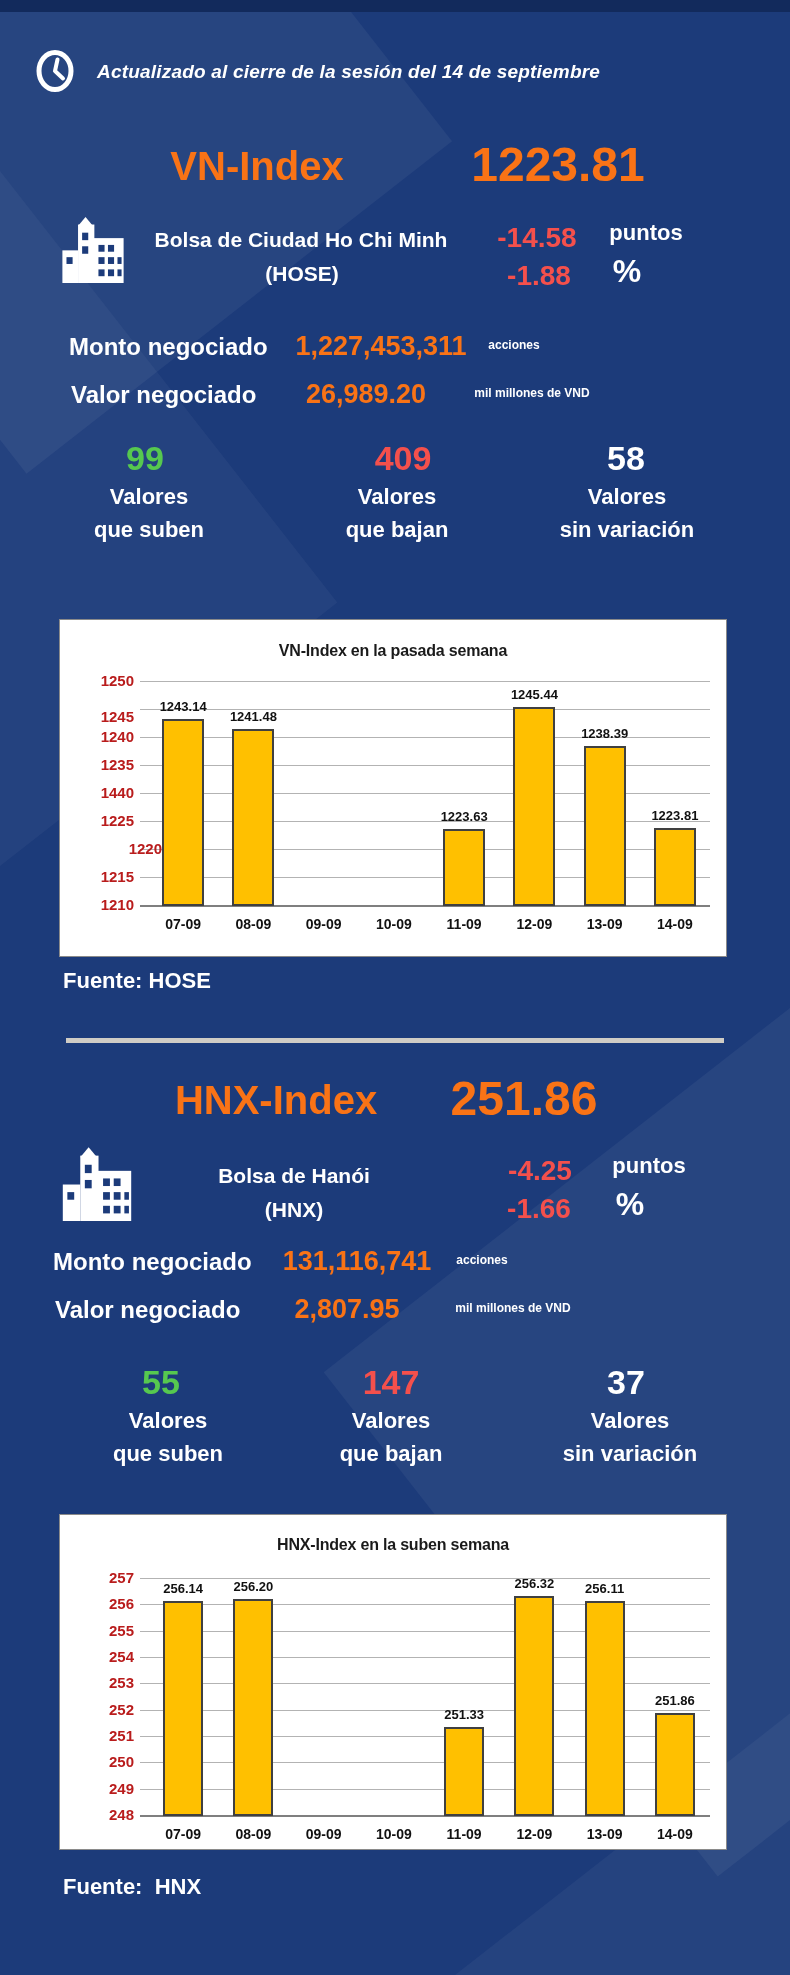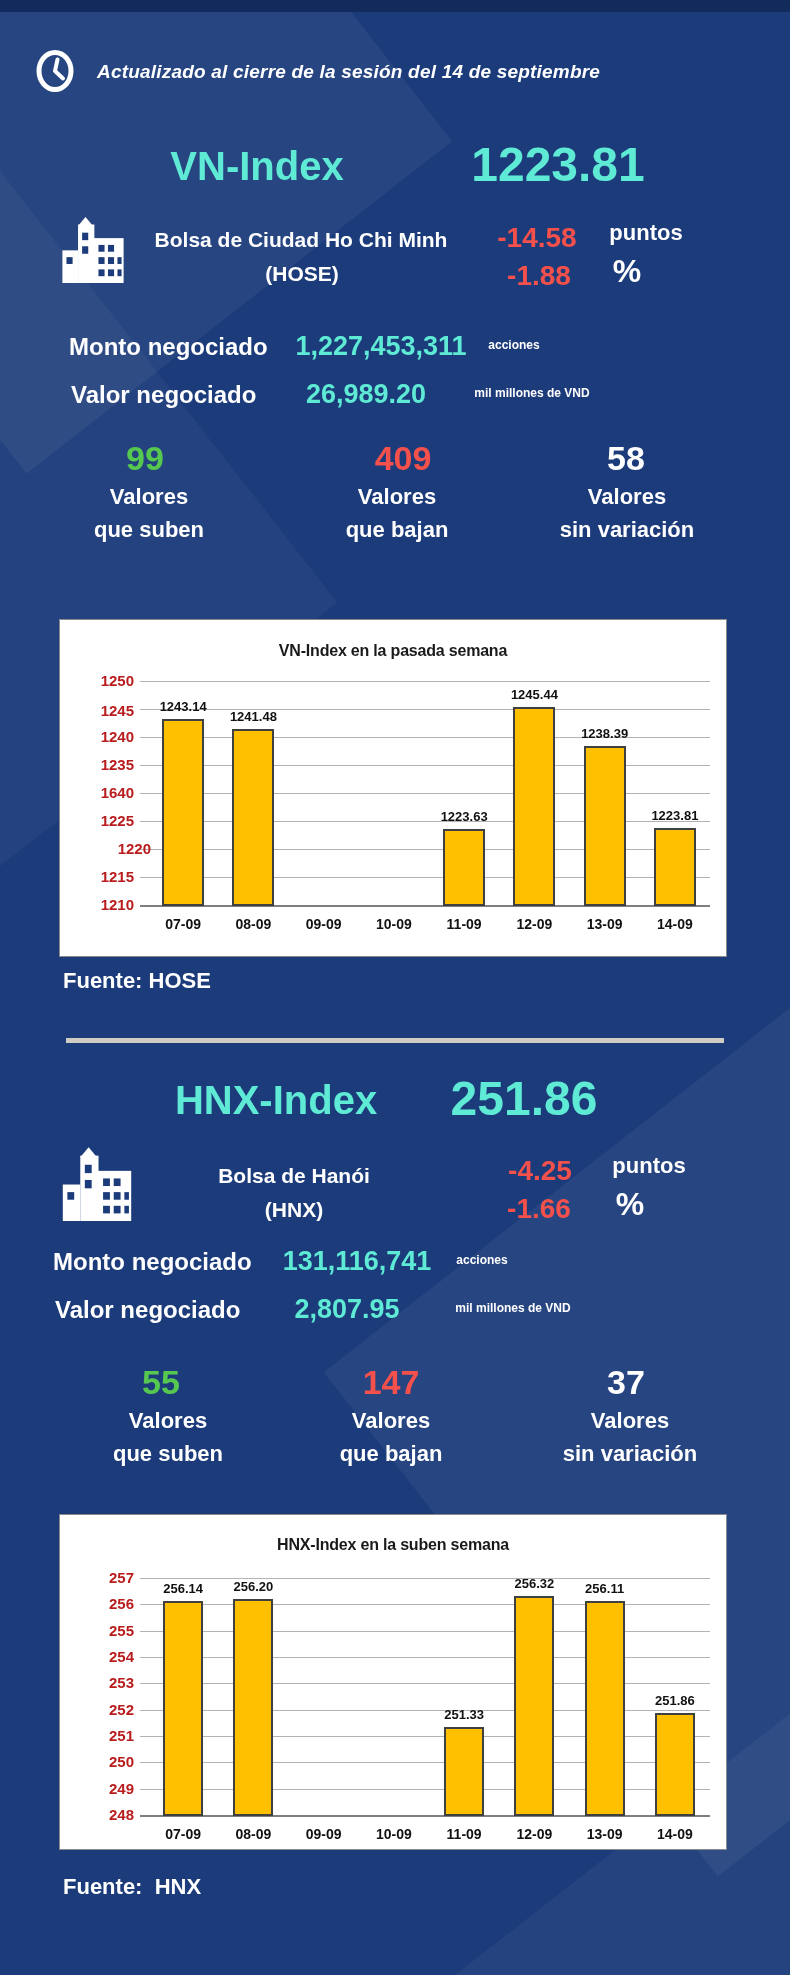--- a/index.html
+++ b/index.html
@@ -10,21 +10,21 @@
   }
   .abs{position:absolute;}
   .cx{transform:translateX(-50%);white-space:nowrap;}
   .diag{position:absolute;background:rgba(255,255,255,0.05);transform:rotate(-38deg);}
   .diag-a{top:-80px;left:-160px;width:540px;height:420px;}
   .diag-b{top:250px;left:-300px;width:520px;height:560px;background:rgba(255,255,255,0.04);}
   .diag-c{top:1000px;left:420px;width:950px;height:640px;}
   .diag-d{top:1750px;left:420px;width:760px;height:420px;background:rgba(255,255,255,0.045);}
 
   .hdr-text{font-size:19px;font-style:italic;font-weight:700;letter-spacing:.2px;}
-  .yellow{color:#5eead4;}
+  .yellow{color:#f97316;}
   .red{color:#f4504c;}
   .green{color:#56c84f;}
   .white{color:#ffffff;}
   .idx-name{font-size:40px;font-weight:700;}
   .idx-val{font-size:48px;font-weight:700;}
   .exch{font-size:21px;font-weight:700;}
   .chg{font-size:28px;font-weight:700;}
   .chg-unit{font-size:22px;font-weight:700;}
   .pct-sign{font-size:32px;font-weight:700;}
   .row-label{font-size:24px;font-weight:700;}
@@ -113,31 +113,31 @@
   <div class="abs cx br-label" style="left:397px;top:472px;">Valores</div>
   <div class="abs cx br-label" style="left:397px;top:505px;">que bajan</div>
   <div class="abs cx br-label" style="left:627px;top:472px;">Valores</div>
   <div class="abs cx br-label" style="left:627px;top:505px;">sin variación</div>
 
   <div class="chart-box" style="left:59px;top:607px;width:668px;height:338px;">
       <div class="c-title" style="top: 22px;">VN-Index en la pasada semana</div>
       <div class="gridline" style="left: 80px; width: 570px; top: 61px;"></div>
       <div class="ytick" style="left: 0px; width: 74px; top: 52px;">1250</div>
       <div class="gridline" style="left: 80px; width: 570px; top: 89px;"></div>
-      <div class="ytick" style="left: 0px; width: 74px; top: 82px;">1245</div>
+      <div class="ytick" style="left: 0px; width: 74px; top: 88px;">1245</div>
       <div class="gridline" style="left: 80px; width: 570px; top: 117px;"></div>
       <div class="ytick" style="left: 0px; width: 74px; top: 108px;">1240</div>
       <div class="gridline" style="left: 80px; width: 570px; top: 145px;"></div>
       <div class="ytick" style="left: 0px; width: 74px; top: 136px;">1235</div>
       <div class="gridline" style="left: 80px; width: 570px; top: 173px;"></div>
-      <div class="ytick" style="left: 0px; width: 74px; top: 164px;">1640</div>
+      <div class="ytick" style="left: 0px; width: 74px; top: 164px;">1440</div>
       <div class="gridline" style="left: 80px; width: 570px; top: 201px;"></div>
       <div class="ytick" style="left: 0px; width: 74px; top: 192px;">1225</div>
       <div class="gridline" style="left: 80px; width: 570px; top: 229px;"></div>
-      <div class="ytick" style="left: 0px; width: 74px; top: 220px; padding-left: 17px;">1220</div>
+      <div class="ytick" style="left: 11px; width: 74px; top: 220px; padding-left: 17px;">1220</div>
       <div class="gridline" style="left: 80px; width: 570px; top: 257px;"></div>
       <div class="ytick" style="left: 0px; width: 74px; top: 248px;">1215</div>
       <div class="gridline baseline" style="left: 80px; width: 570px; top: 285px;"></div>
       <div class="ytick" style="left: 0px; width: 74px; top: 276px;">1210</div>
       <div class="xtick" style="left: 88.125px; top: 296px;">07-09</div>
       <div class="bar" style="left: 102.125px; top: 99.416px; width: 42px; height: 186.584px; background: rgb(255, 192, 0);"></div>
       <div class="vlabel" style="left: 78.125px; top: 79.416px;">1243.14</div>
       <div class="xtick" style="left: 158.375px; top: 296px;">08-09</div>
       <div class="bar" style="left: 172.375px; top: 108.712px; width: 42px; height: 177.288px; background: rgb(255, 192, 0);"></div>
       <div class="vlabel" style="left: 148.375px; top: 88.712px;">1241.48</div>

